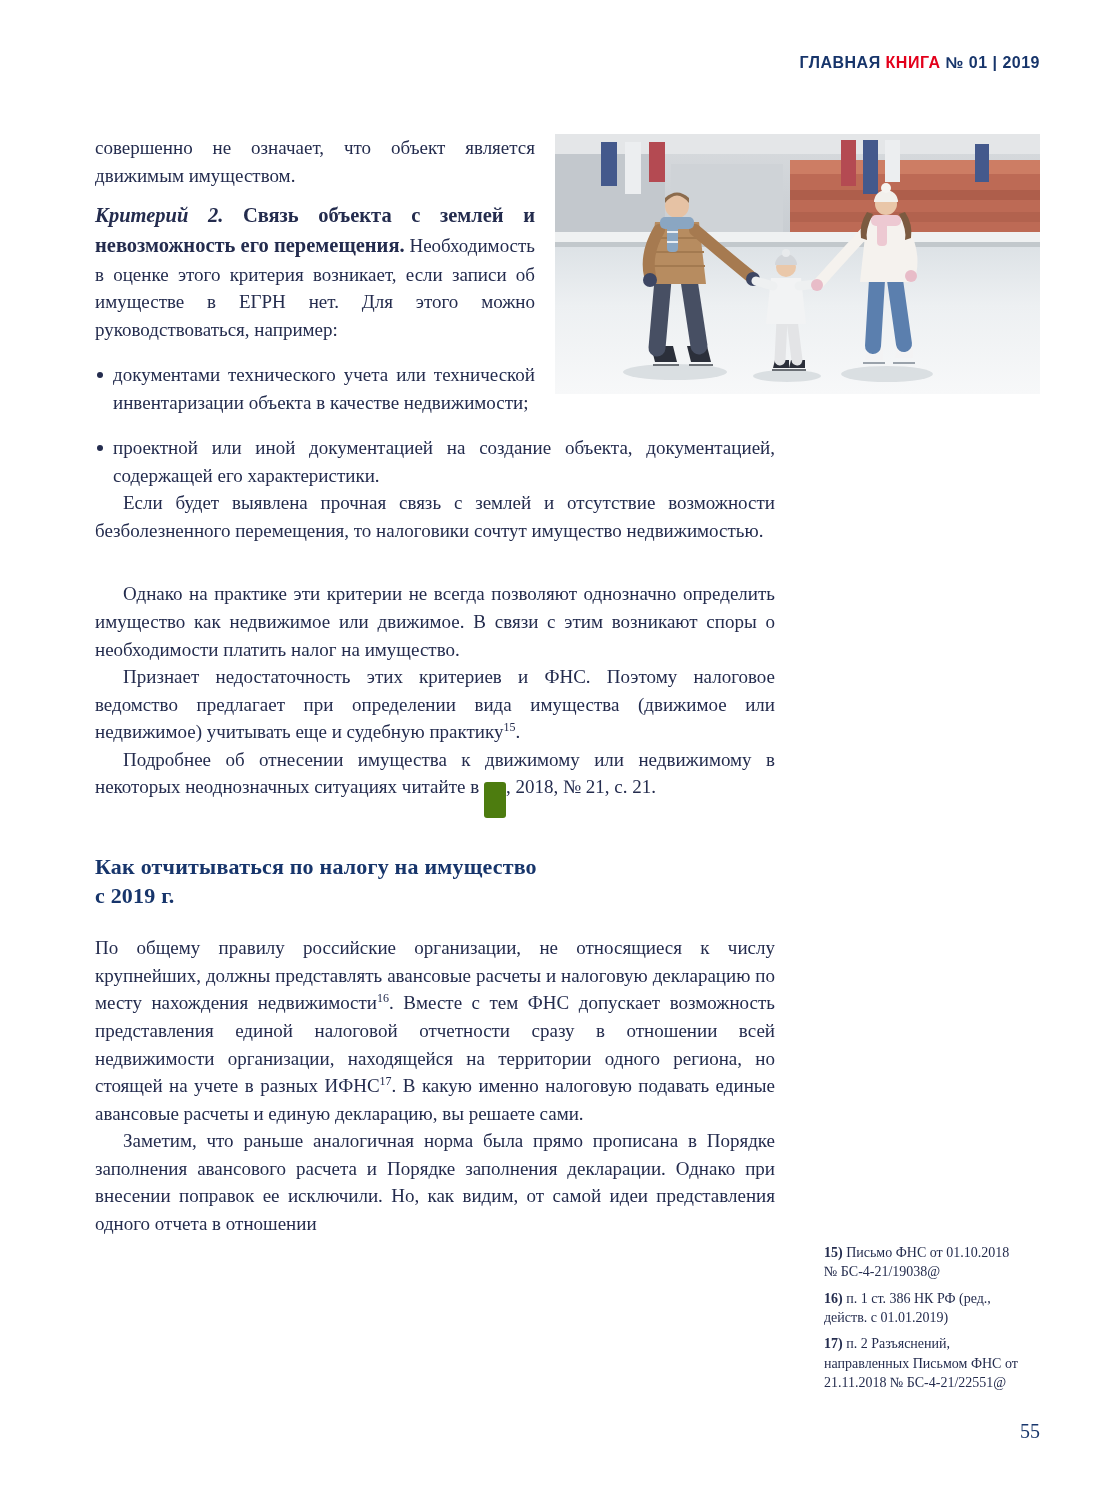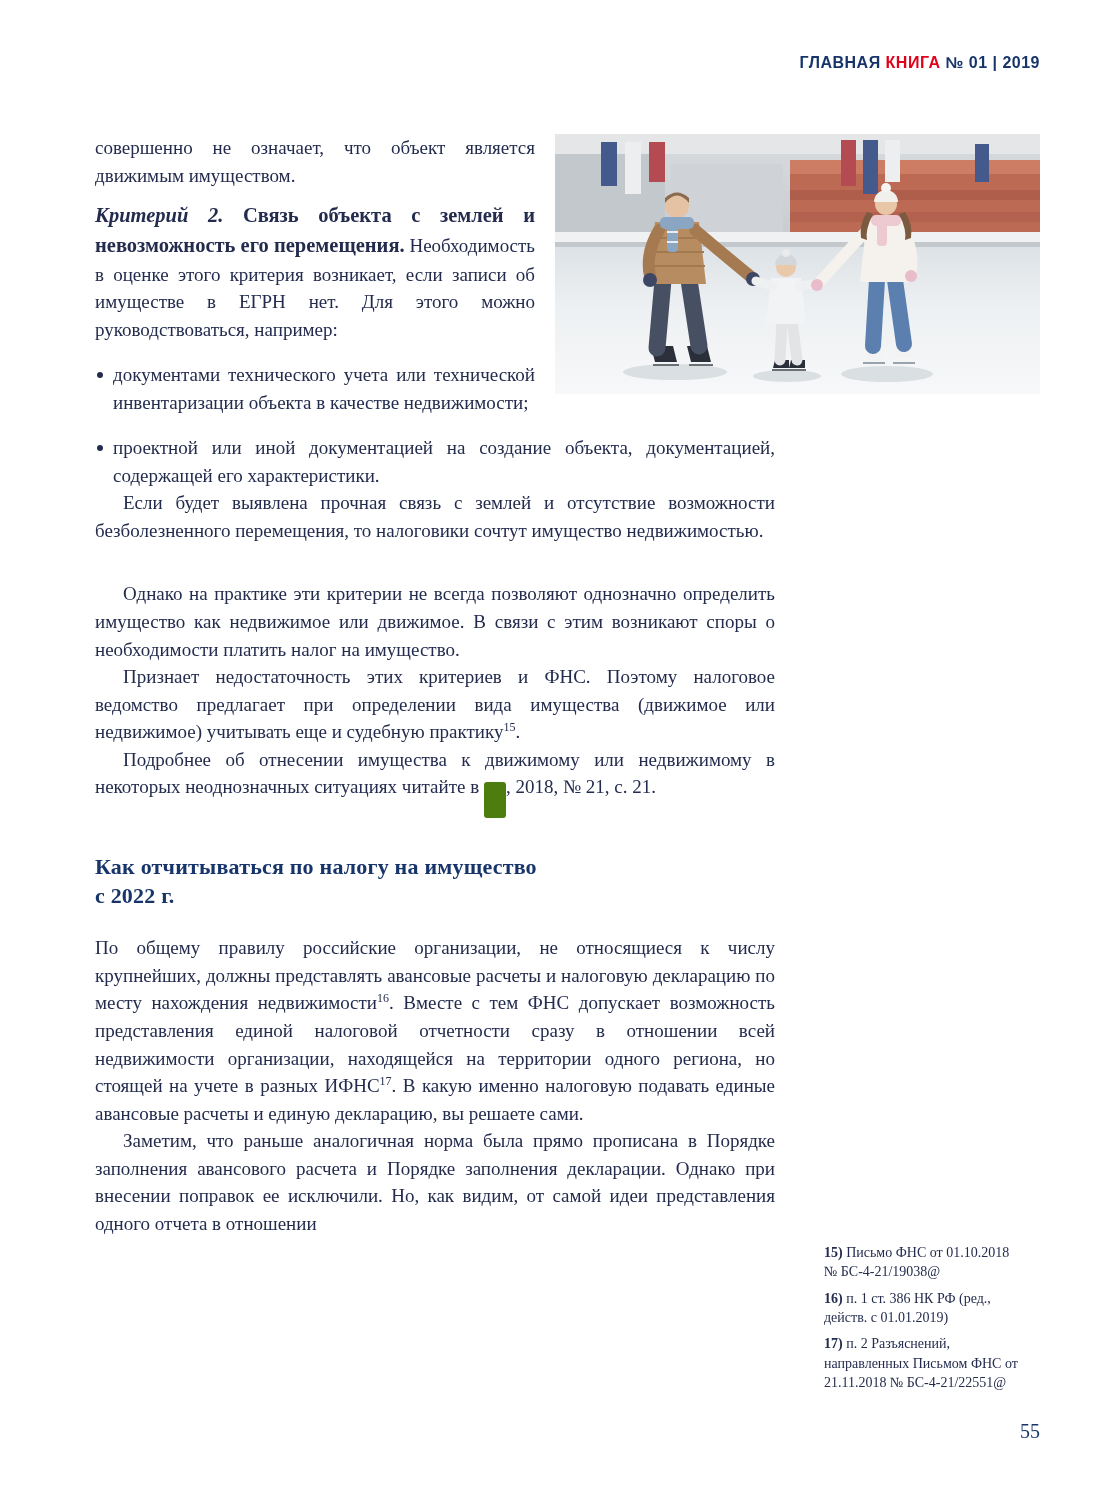--- a/index.html
+++ b/index.html
@@ -199,21 +199,21 @@
 
     <p class="para indent">Если будет выявлена прочная связь с землей и отсутствие возможности безболезненного перемещения, то налоговики сочтут имущество недвижимостью.</p>
 
     <p class="para indent gap-top">Однако на практике эти критерии не всегда позволяют однозначно определить имущество как недвижимое или движимое. В связи с этим возникают споры о необходимости платить налог на имущество.</p>
 
     <p class="para indent"><span>Признает недостаточность этих критериев и ФНС. Поэтому налоговое ведомство предлагает при определении вида имущества (движимое или недвижимое) учитывать еще и судебную практику</span><sup class="fn-ref">15</sup><span>.</span></p>
 
     <p class="para indent"><span>Подробнее об отнесении имущества к движимому или недвижимому в некоторых неоднозначных ситуациях читайте в </span><span class="gk-badge">ГК</span><span>, 2018, № 21, с. 21.</span></p>
 
     <h2 class="section-heading">Как отчитываться по налогу на имущество
-с 2022 г.</h2>
+с 2019 г.</h2>
 
     <p class="para"><span>По общему правилу российские организации, не относящиеся к числу крупнейших, должны представлять авансовые расчеты и налоговую декларацию по месту нахождения недвижимости</span><sup class="fn-ref">16</sup><span>. Вместе с тем ФНС допускает возможность представления единой налоговой отчетности сразу в отношении всей недвижимости организации, находящейся на территории одного региона, но стоящей на учете в разных ИФНС</span><sup class="fn-ref">17</sup><span>. В какую именно налоговую подавать единые авансовые расчеты и единую декларацию, вы решаете сами.</span></p>
 
     <p class="para indent">Заметим, что раньше аналогичная норма была прямо прописана в Порядке заполнения авансового расчета и Порядке заполнения декларации. Однако при внесении поправок ее исключили. Но, как видим, от самой идеи представления одного отчета в отношении</p>
   </div>
 
 </main>
 
 <aside class="footnotes">
   <p><span class="fn-num">15)</span><span> Письмо ФНС от 01.10.2018 № БС-4-21/19038@</span></p>

